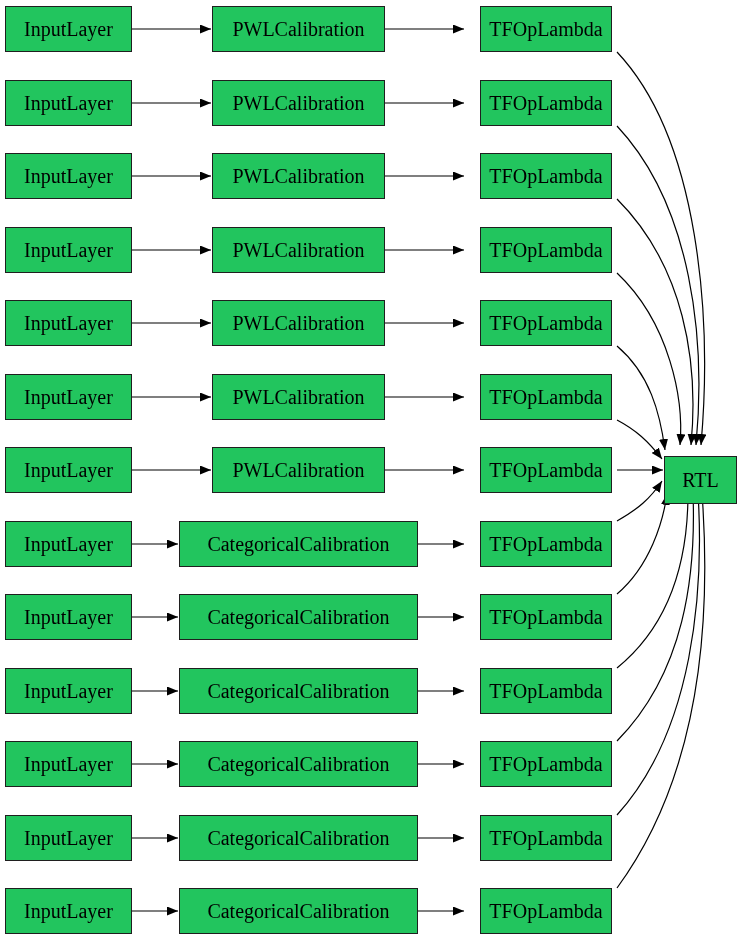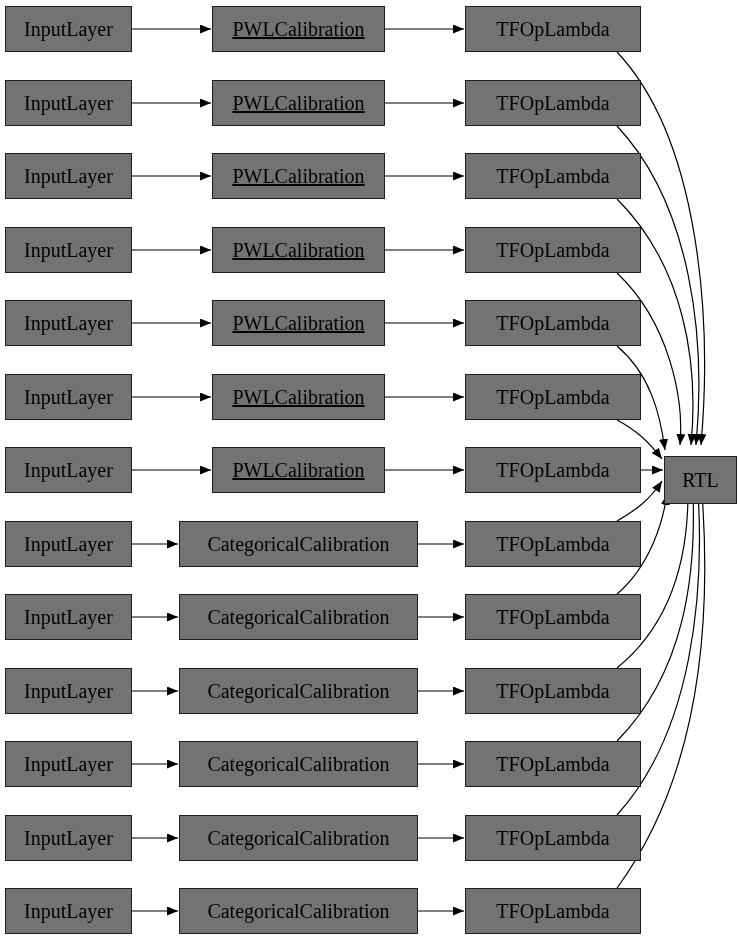--- a/index.html
+++ b/index.html
@@ -17,34 +17,34 @@
   .edges {
     position: absolute;
     left: 0;
     top: 0;
     z-index: 1;
   }
   .node {
     position: absolute;
     height: 46px;
     box-sizing: border-box;
-    background: #737373;
+    background: #22c55e;
     border: 1.4px solid #1f1f1f;
     display: flex;
     align-items: center;
     justify-content: center;
     font-size: 20px;
     color: #000000;
     white-space: nowrap;
     z-index: 2;
   }
   .col-input  { left: 5px;   width: 127px; }
-  .col-pwl    { left: 212px; width: 173px; text-decoration: underline; }
+  .col-pwl    { left: 212px; width: 173px; }
   .col-cat    { left: 179px; width: 239px; }
-  .col-lambda { left: 465px; width: 176px; }
+  .col-lambda { left: 480px; width: 132px; }
   .node-rtl   { left: 664px; top: 456px; width: 73px; height: 48px; }
 </style>
 </head>
 <body>
 
 <div class="diagram">
 
   <svg class="edges" width="741" height="940" viewBox="0 0 741 940">
     <defs>
       <marker id="arrow" viewBox="0 0 11 9" refX="11" refY="4.5" markerWidth="11" markerHeight="9" markerUnits="userSpaceOnUse" orient="auto">

